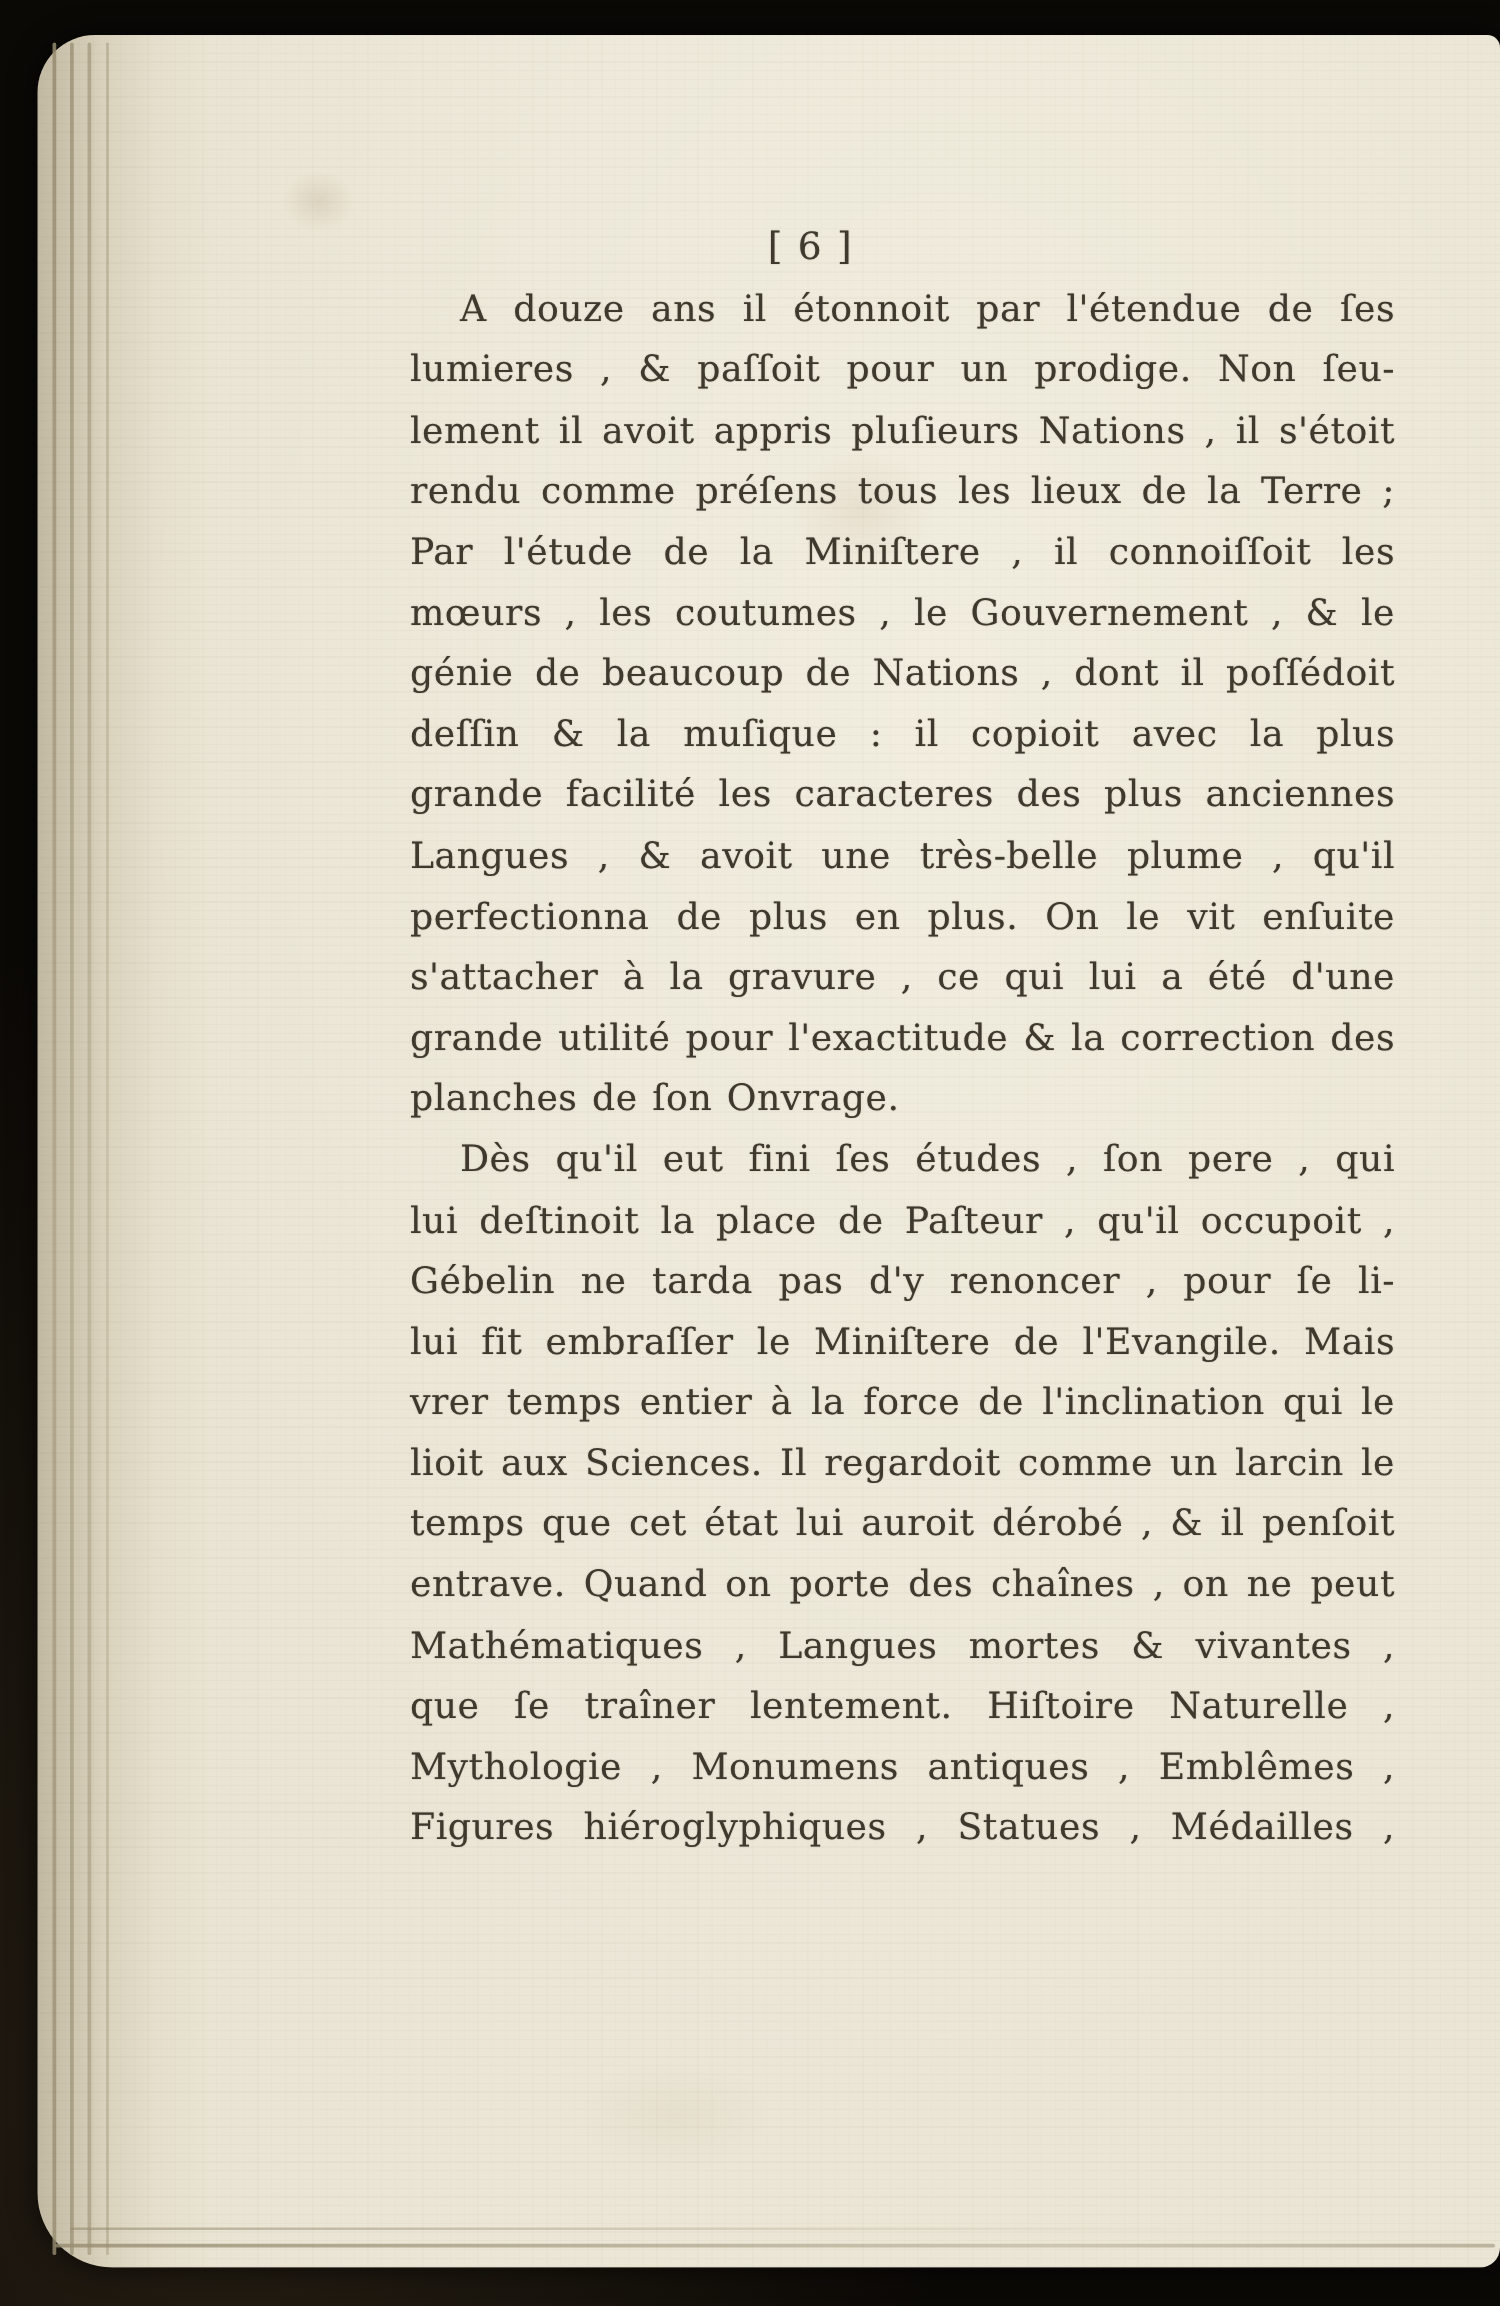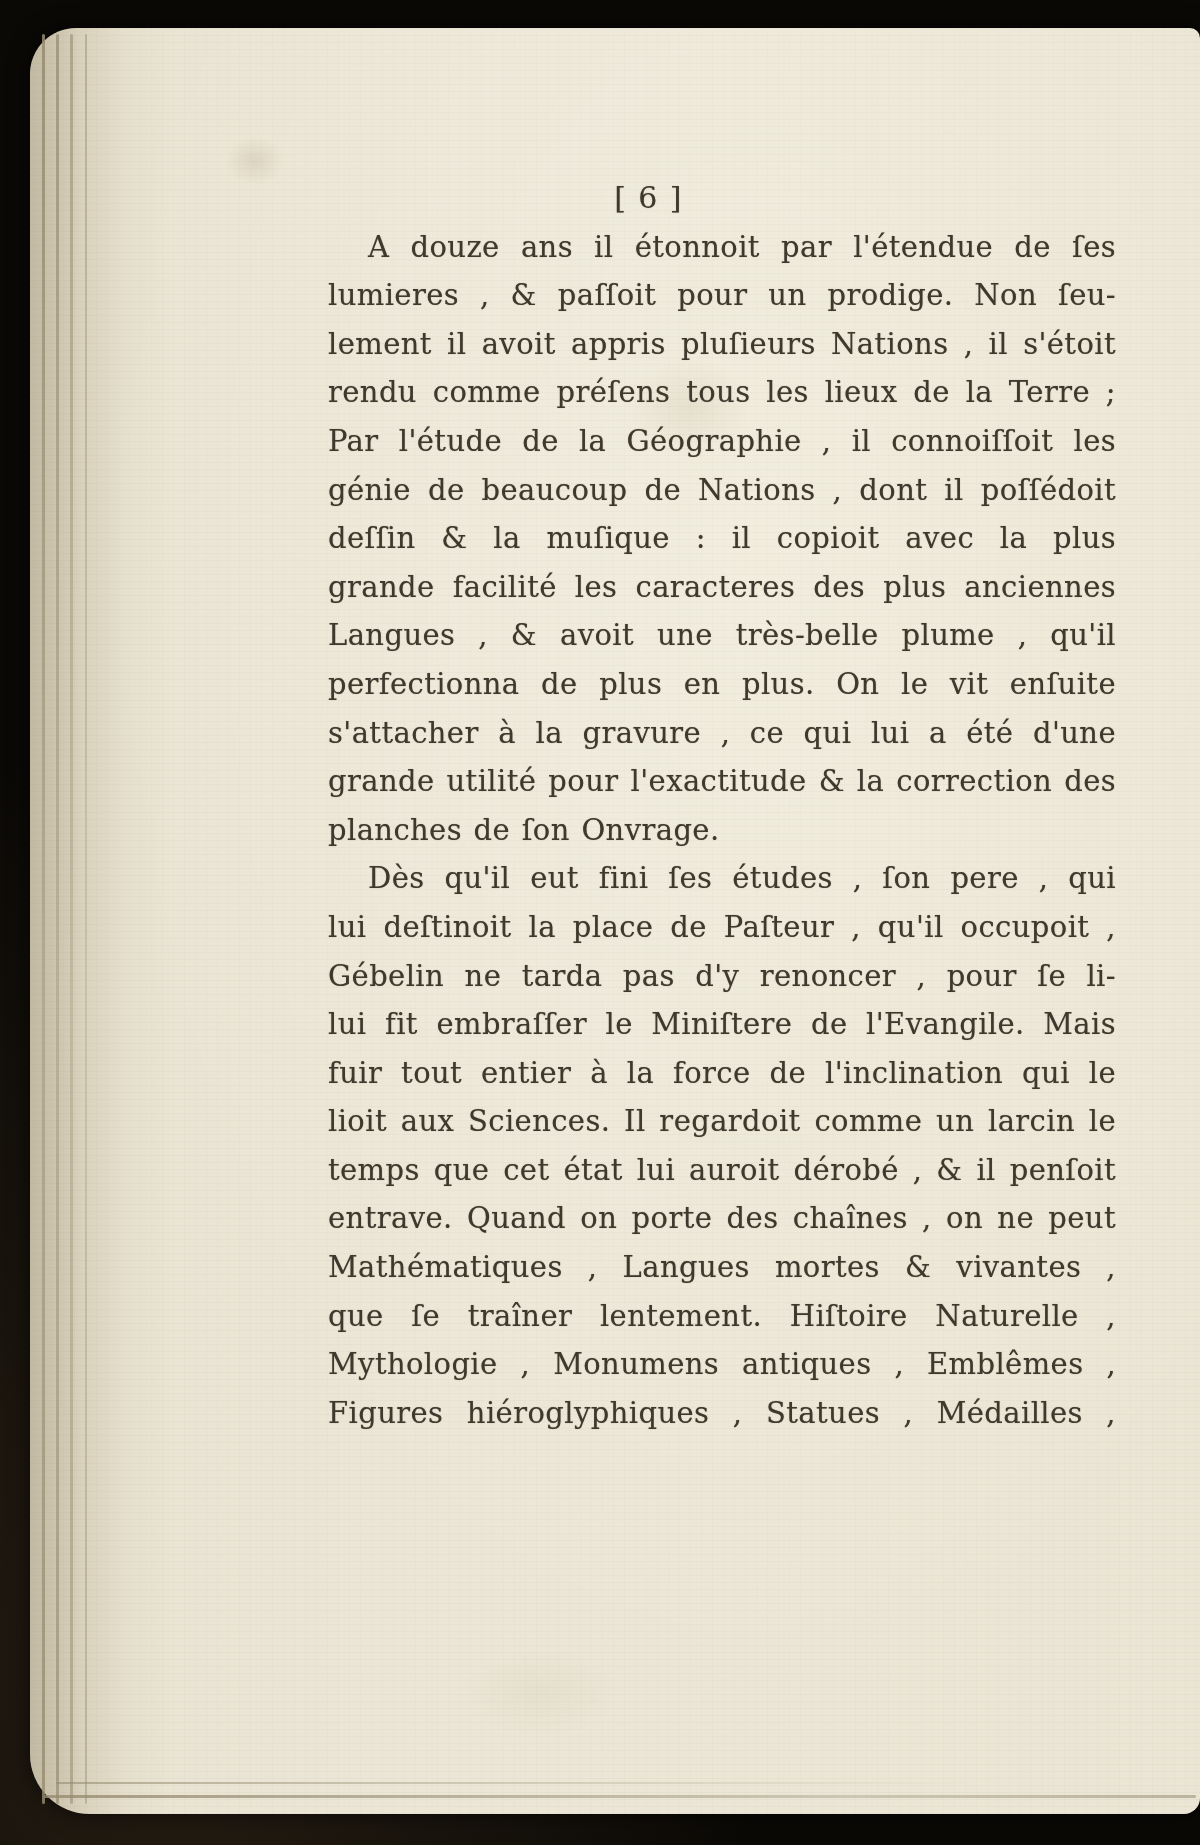--- a/index.html
+++ b/index.html
@@ -93,36 +93,37 @@
   <div class="texture"></div>
 
   <div class="text-block">
     <div class="page-header">[ 6 ]</div>
 
   <div class="paragraph">
         <div class="line indent">A douze ans il étonnoit par l'étendue de ſes</div>
         <div class="line">lumieres , &amp; paſſoit pour un prodige. Non ſeu-</div>
         <div class="line">lement il avoit appris pluſieurs Nations , il s'étoit</div>
         <div class="line">rendu comme préſens tous les lieux de la Terre ;</div>
-        <div class="line">Par l'étude de la Géographie , il connoiſſoit les</div>
+        <div class="line">Par l'étude de la Miniſtere , il connoiſſoit les</div>
+        <div class="line">mœurs , les coutumes , le Gouvernement , &amp; le</div>
         <div class="line">génie de beaucoup de Nations , dont il poſſédoit</div>
         <div class="line">deſſin &amp; la muſique : il copioit avec la plus</div>
         <div class="line">grande facilité les caracteres des plus anciennes</div>
         <div class="line">Langues , &amp; avoit une très-belle plume , qu'il</div>
         <div class="line">perfectionna de plus en plus. On le vit enſuite</div>
         <div class="line">s'attacher à la gravure , ce qui lui a été d'une</div>
         <div class="line">grande utilité pour l'exactitude &amp; la correction des</div>
         <div class="line no-just">planches de ſon Onvrage.</div>
       </div>
       <div class="paragraph">
         <div class="line indent">Dès qu'il eut fini ſes études , ſon pere , qui</div>
         <div class="line">lui deſtinoit la place de Paſteur , qu'il occupoit ,</div>
         <div class="line">Gébelin ne tarda pas d'y renoncer , pour ſe li-</div>
         <div class="line">lui fit embraſſer le Miniſtere de l'Evangile. Mais</div>
-        <div class="line">fuir tout entier à la force de l'inclination qui le</div>
+        <div class="line">vrer temps entier à la force de l'inclination qui le</div>
         <div class="line">lioit aux Sciences. Il regardoit comme un larcin le</div>
         <div class="line">temps que cet état lui auroit dérobé , &amp; il penſoit</div>
         <div class="line">entrave. Quand on porte des chaînes , on ne peut</div>
         <div class="line">Mathématiques , Langues mortes &amp; vivantes ,</div>
         <div class="line">que ſe traîner lentement. Hiſtoire Naturelle ,</div>
         <div class="line">Mythologie , Monumens antiques , Emblêmes ,</div>
         <div class="line">Figures hiéroglyphiques , Statues , Médailles ,</div>
       </div>
     </div>
 </div>

